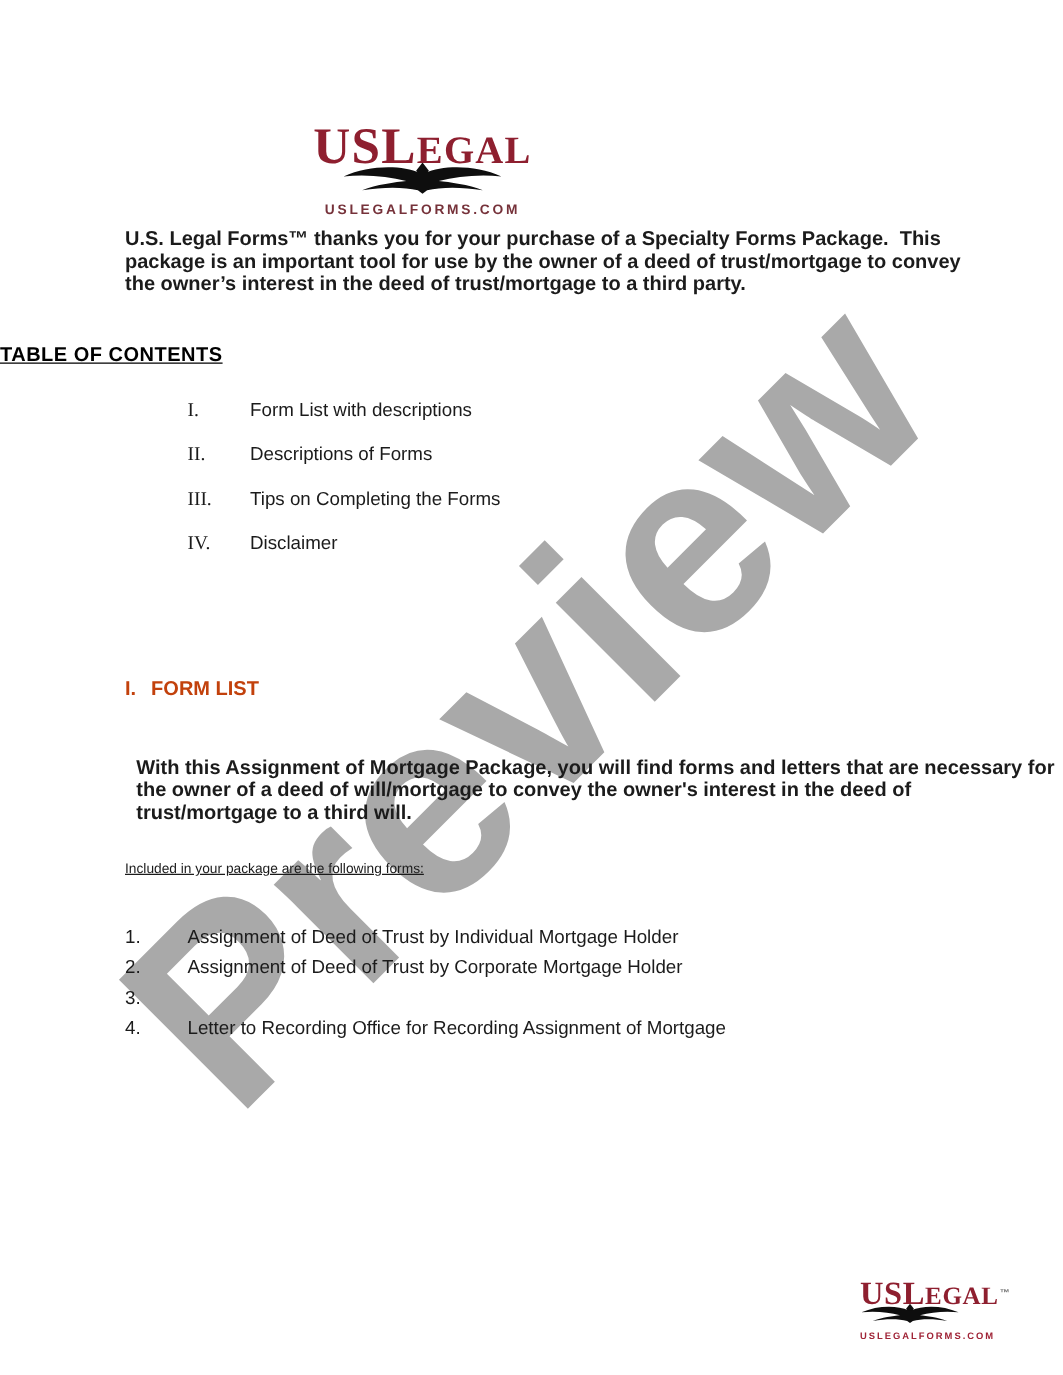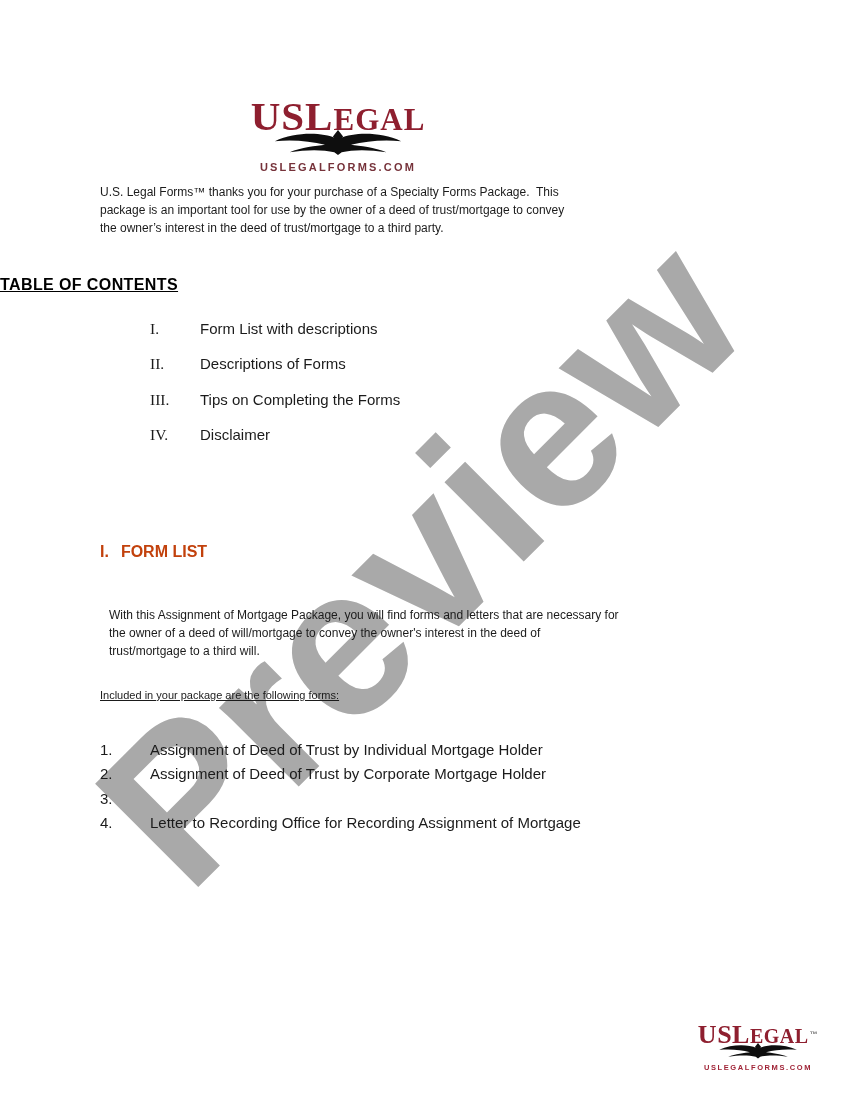--- a/index.html
+++ b/index.html
@@ -52,21 +52,21 @@
   .logo-top .site-line {
     margin-top: 1px;
     font-size: 11px;
     font-weight: bold;
     letter-spacing: 2.2px;
     color: #76323a;
   }
 
   
   .abs { position: absolute; }
-  .line { white-space: pre; font-size: 12px; line-height: 18px; }
+  .line { white-space: pre; font-size: 16px; line-height: 18px; font-weight: bold; }
 
   .intro { top: 183px; left: 100px; }
   .intro .line { line-height: 18.2px; }
 
   .toc-title {
     top: 276px; left: 0; width: 850px;
     text-align: left;
     font-size: 16px; font-weight: bold;
     text-decoration: underline;
     letter-spacing: 0.4px;
@@ -97,21 +97,20 @@
     width: 50px; flex: 0 0 50px;
   }
   .form-label { font-size: 15px; line-height: 18px; white-space: pre; }
 
   
   .logo-bottom {
     position: absolute;
     top: 1022px;
     left: 688px;
     width: 140px;
-    text-align: center;
     z-index: 1;
   }
   .logo-bottom .brand-word { letter-spacing: 0.5px; }
   .logo-bottom .brand-large { font-size: 26px; }
   .logo-bottom .brand-small { font-size: 20px; }
   .logo-bottom .tm {
     font-size: 8px;
     color: #6f6f6f;
     vertical-align: super;
     font-family: "Liberation Sans", sans-serif;

